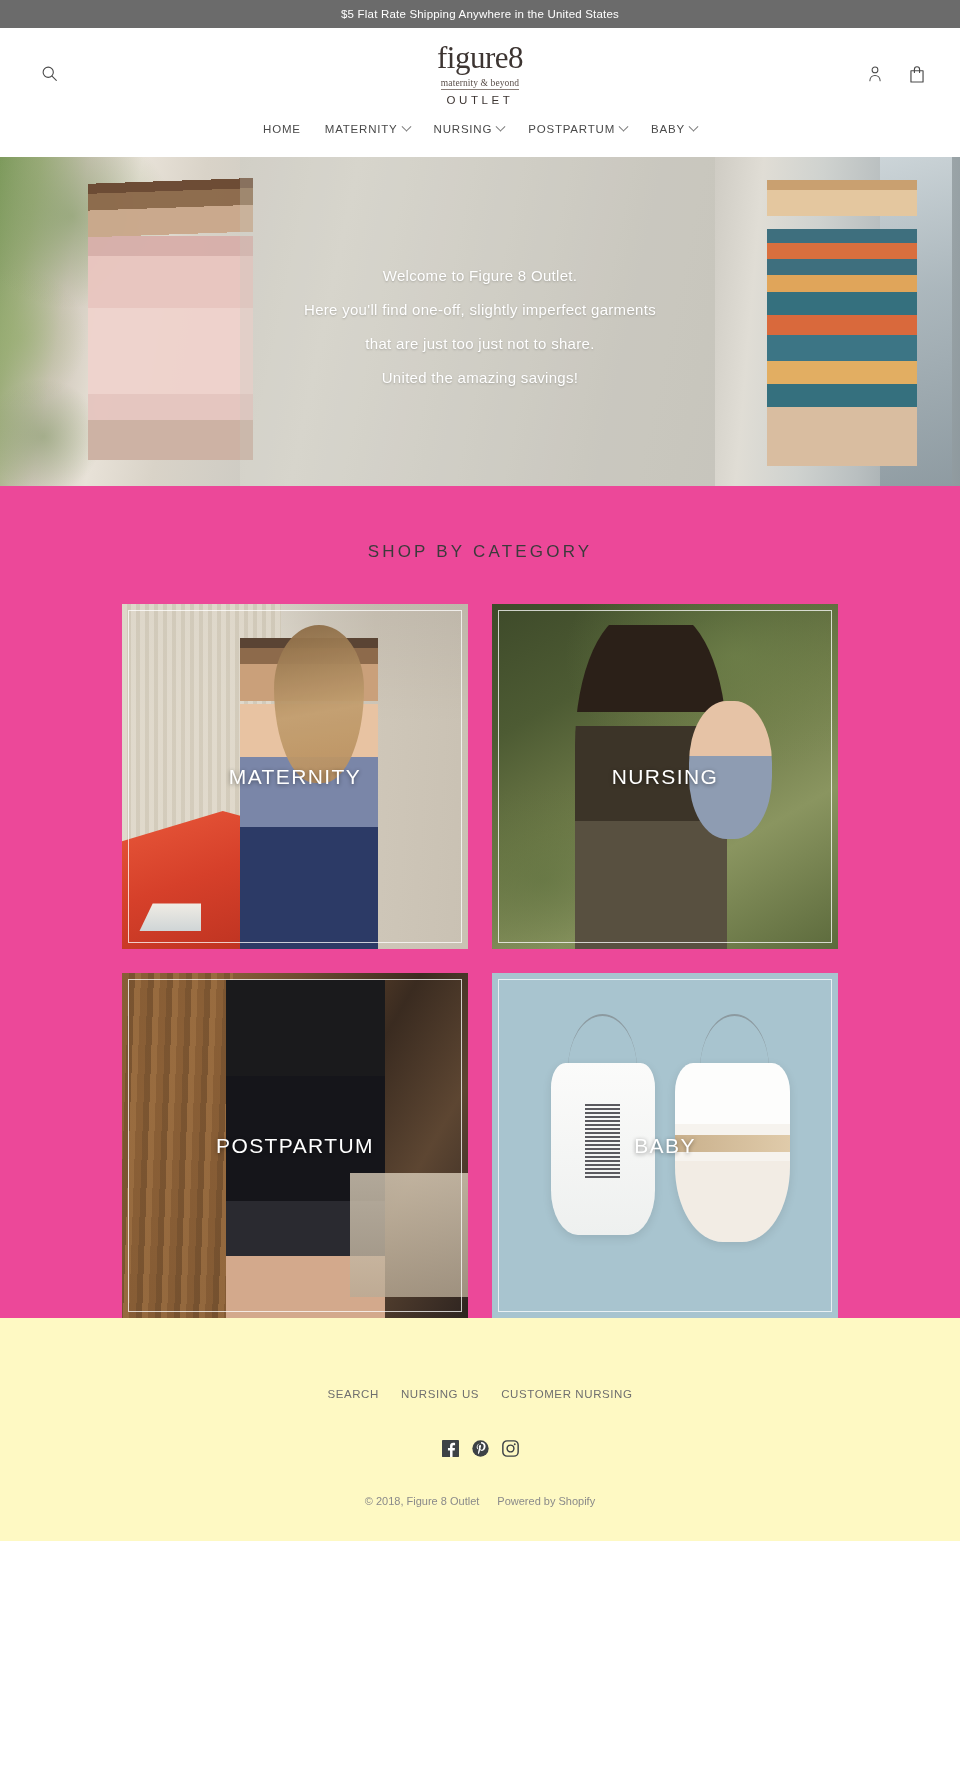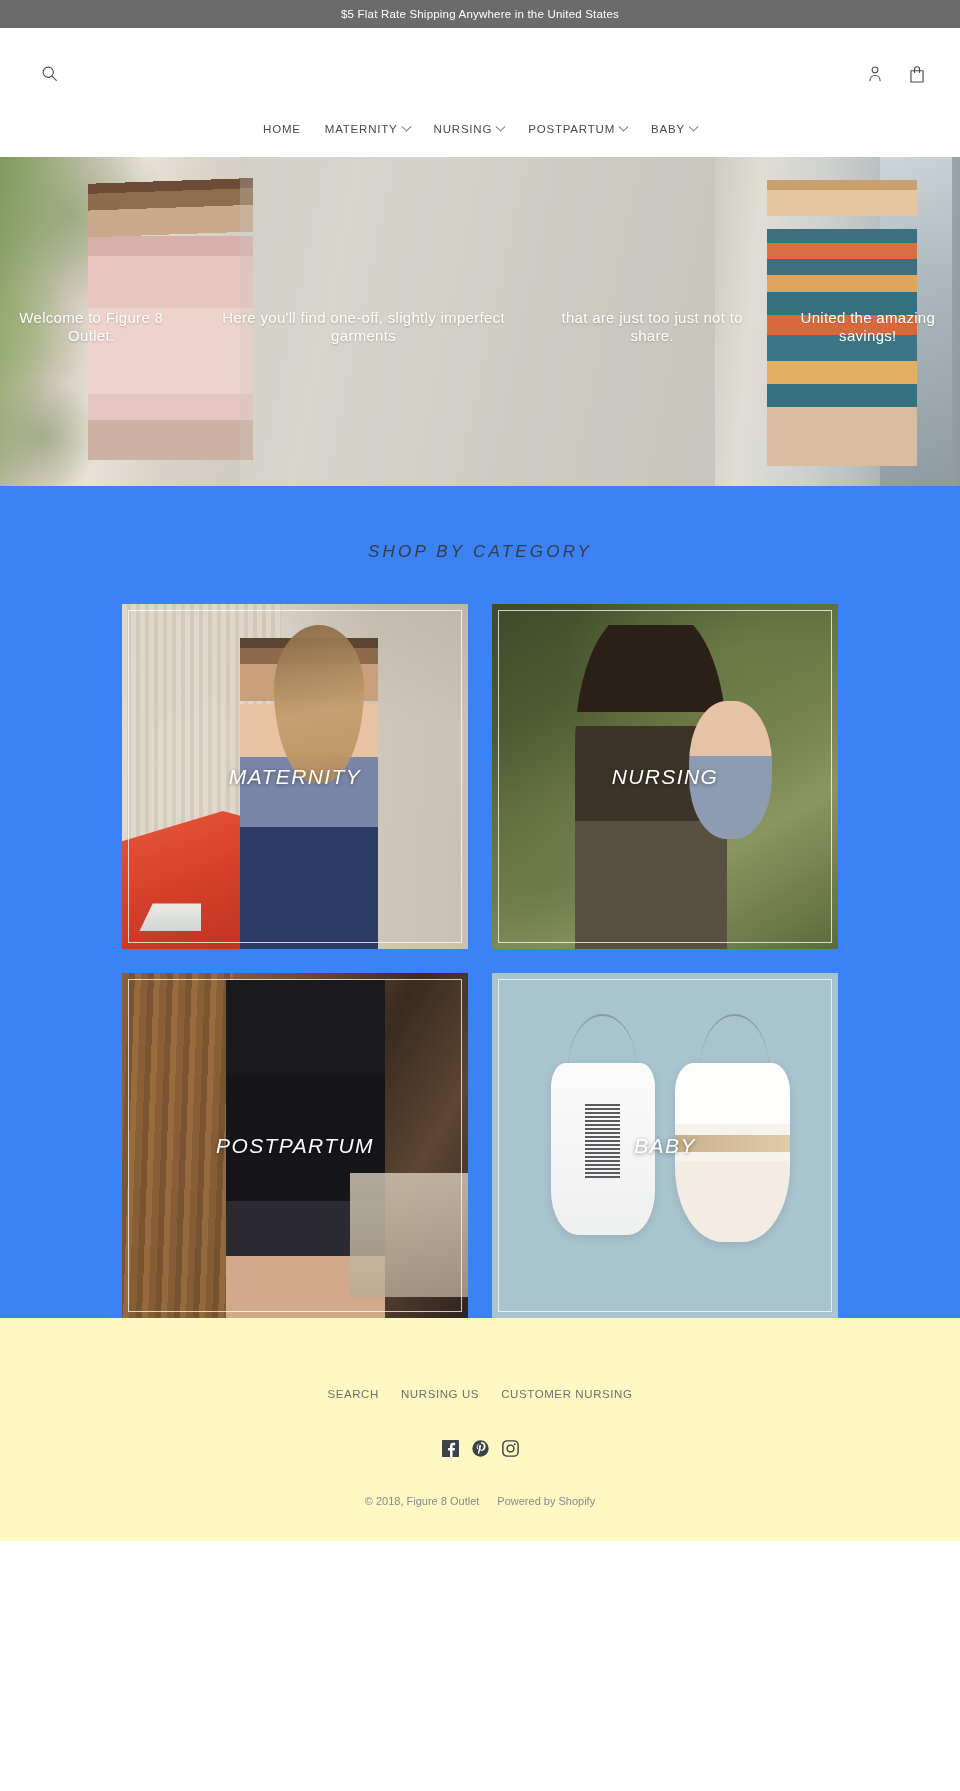--- a/index.html
+++ b/index.html
@@ -156,39 +156,39 @@
   }
   .hero-veil {
     position: absolute; left: 240px; right: 245px; top: 0; bottom: 0;
     background: rgba(200,198,190,.30);
   }
   .hero-text {
     position: relative;
     z-index: 3;
     height: 100%;
     display: flex;
+    flex-direction: column;
     align-items: center;
     justify-content: center;
     gap: 16px;
     padding-top: 10px;
   }
   .hero-line {
     color: #ffffff;
     font-size: 15px;
     letter-spacing: .3px;
     text-align: center;
     text-shadow: 0 1px 2px rgba(90,88,82,.35);
     line-height: 1.2;
   }
 
   
   .section {
-    background: #3b82f6;
+    background: #ec4899;
     padding: 56px 0 0;
-    font-style: italic;
   }
   .section-title {
     text-align: center;
     font-size: 17px;
     color: #3b3b3b;
     letter-spacing: 3.2px;
     font-weight: 400;
     margin-bottom: 42px;
   }
   .cat-grid {
@@ -380,20 +380,25 @@
 
 <div class="header">
 
   <div class="hdr-search">
     <svg width="17" height="17" viewBox="0 0 20 20" fill="none" aria-hidden="true">
       <circle cx="8.5" cy="8.5" r="6" stroke="#4a4a4a" stroke-width="1.3"></circle>
       <line x1="13" y1="13" x2="18" y2="18" stroke="#4a4a4a" stroke-width="1.3" stroke-linecap="round"></line>
     </svg>
   </div>
 
+  <div class="logo-wrap">
+    <div class="logo-main">figure8</div>
+    <div class="logo-sub">maternity &amp; beyond</div>
+    <div class="logo-outlet">OUTLET</div>
+  </div>
 
   <div class="hdr-right">
     <div class="ico">
       <svg width="16" height="17" viewBox="0 0 20 21" fill="none" aria-hidden="true">
         <circle cx="10" cy="6" r="3.6" stroke="#4a4a4a" stroke-width="1.3"></circle>
         <path d="M3.6 19.5c0-3.9 2.9-6.6 6.4-6.6s6.4 2.7 6.4 6.6" stroke="#4a4a4a" stroke-width="1.3" stroke-linecap="round"></path>
       </svg>
     </div>
     <div class="ico">
       <svg width="16" height="18" viewBox="0 0 18 20" fill="none" aria-hidden="true">

